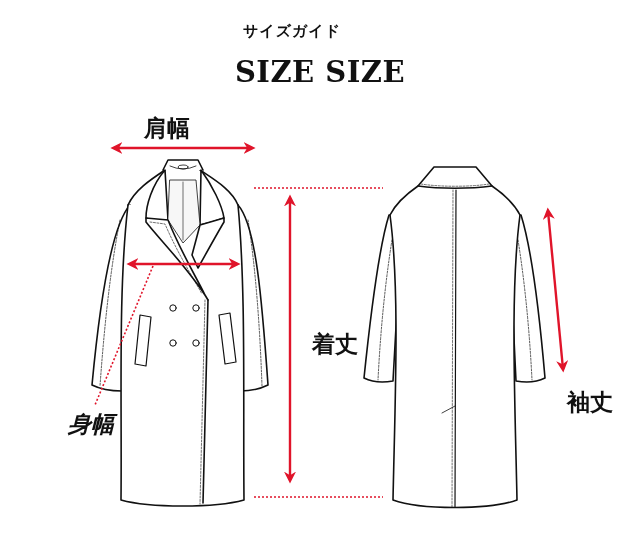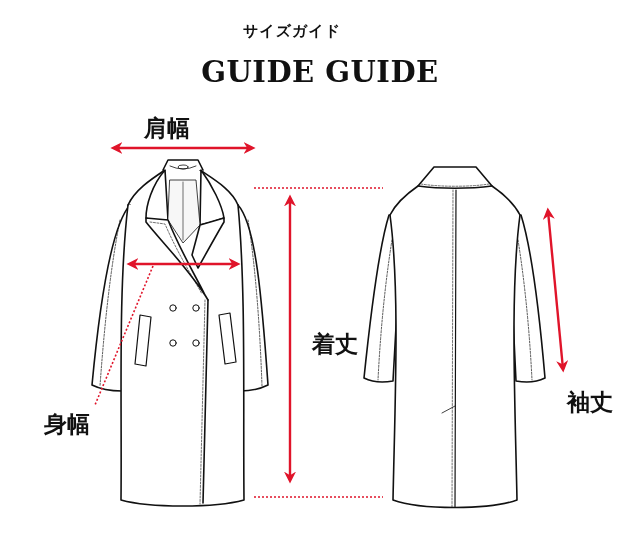--- a/index.html
+++ b/index.html
@@ -13,29 +13,29 @@
       position: absolute; left: 0; width: 640px; top: 55px; text-align: center;
       font-family: "DejaVu Serif", serif; font-weight: bold; font-size: 29px; color: #111;
       letter-spacing: 0.5px;
     }
     .label {
       position: absolute; font-family: "DejaVu Sans", sans-serif; font-weight: bold;
       font-size: 23px; color: #111; white-space: nowrap;
     }
     #lbl-shoulder { left: 144px; top: 113px; }
     #lbl-length   { left: 312px; top: 317px; margin-top: 12px; }
-    #lbl-body     { left: 44px;  top: 409px; }
+    #lbl-body     { left: 68px;  top: 409px; font-style: italic; }
     #lbl-sleeve   { left: 567px; top: 387px; }
     svg.art { position: absolute; left: 0; top: 0; }
   </style>
 </head>
 <body>
 
 <div class="subtitle">サイズガイド</div>
-<div class="title">GUIDE GUIDE</div>
+<div class="title">SIZE SIZE</div>
 
 <svg class="art" width="640" height="545" viewBox="0 0 640 545" xmlns="http://www.w3.org/2000/svg">
   <defs>
     <marker id="ah" viewBox="0 0 10 10" refX="7" refY="5" markerWidth="5" markerHeight="5" orient="auto-start-reverse">
       <path d="M0,0 L10,5 L0,10 L3,5 z" fill="#e0142a"></path>
     </marker>
   </defs>
 
   <g fill="none" stroke="#111" stroke-width="1.6" stroke-linejoin="round" stroke-linecap="round">
 

